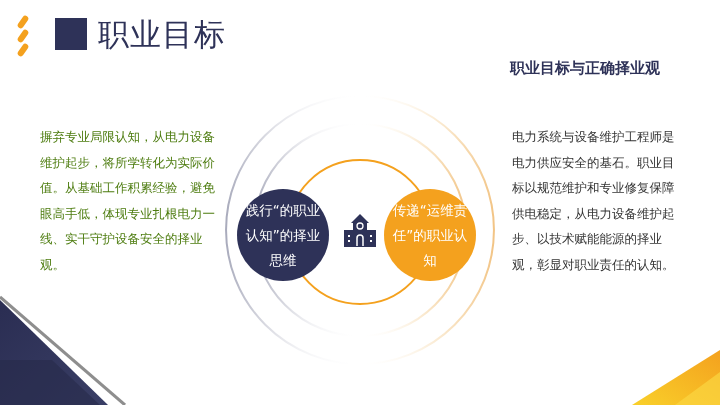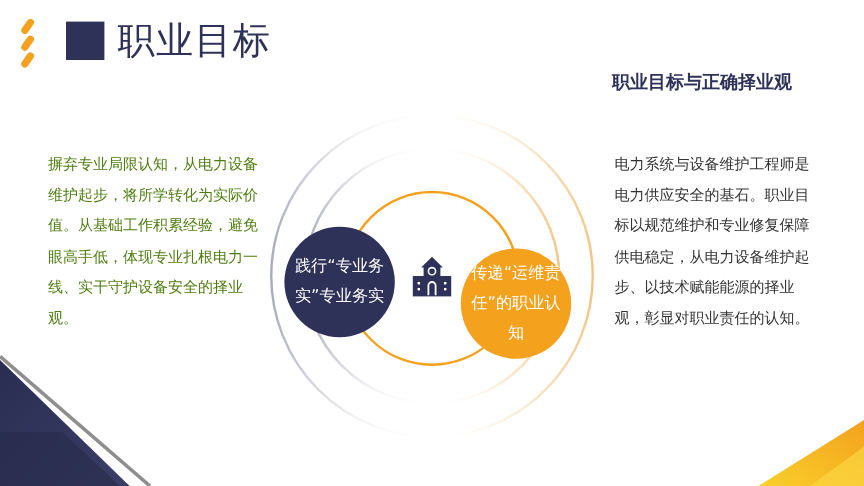--- a/index.html
+++ b/index.html
@@ -7,21 +7,21 @@
          font-family: "DejaVu Sans", "Liberation Sans", sans-serif; }
   .slash { position:absolute; left:20px; width:6px; height:14px; background:#f4a11e; border-radius:3px; transform:rotate(35deg); }
   .title-square { position:absolute; left:55px; top:18px; width:32px; height:32px; background:#2e3258; }
   .title { position:absolute; left:98px; top:13px; font-size:31px; font-weight:normal; color:#2e3258; letter-spacing:1px; line-height:42px; }
   .subtitle { position:absolute; left:0; width:660px; top:59px; text-align:right; font-size:15px; font-weight:bold; color:#2e3258; }
   .left-text { position:absolute; left:40px; top:124px; width:180px; font-size:12.5px; line-height:25.5px; color:#4d7c0f; text-align:left; }
   .right-text { position:absolute; left:512px; top:124px; width:172px; font-size:12.5px; line-height:25.5px; color:#333; }
   .bubble { position:absolute; width:92px; height:92px; border-radius:50%; display:flex; align-items:center; justify-content:center; text-align:center;
             color:#fff; font-size:13.5px; line-height:25px; }
   .bubble-left { left:237px; top:189px; background:#2e3258; }
-  .bubble-right { left:384px; top:207px; background:#f4a11e;justify-content:center; }
+  .bubble-right { left:384px; top:189px; background:#f4a11e;justify-content:center; }
   .bubble span { display:block; width:84px; }
   .icon { position:absolute; left:343px; top:212px; width:34px; height:36px; }
   .deco { position:absolute; left:0; top:0; width:720px; height:405px; pointer-events:none; }
 </style>
 </head>
 <body>
 
 <svg class="deco" viewBox="0 0 720 405">
   <defs>
     <linearGradient id="navyGrad" x1="0" y1="0" x2="1" y2="1">
@@ -65,21 +65,21 @@
 </div>
 <div class="title-square"></div>
 <div class="title">职业目标</div>
 <div class="subtitle">职业目标与正确择业观</div>
 
 <div class="left-text">摒弃专业局限认知，从电力设备维护起步，将所学转化为实际价值。从基础工作积累经验，避免眼高手低，体现专业扎根电力一线、实干守护设备安全的择业观。</div>
 
 <div class="right-text">电力系统与设备维护工程师是电力供应安全的基石。职业目标以规范维护和专业修复保障供电稳定，从电力设备维护起步、以技术赋能能源的择业观，彰显对职业责任的认知。</div>
 
 <div class="bubble bubble-left">
-  <span>践行“专业务实”专业务实</span>
+  <span>践行“的职业认知”的择业思维</span>
 </div>
 <div class="bubble bubble-right">
   <span>传递“运维责任”的职业认知</span>
 </div>
 
 <svg class="icon" viewBox="0 0 34 36">
   <polygon points="17,2 8,11 26,11" fill="#2e3258"></polygon>
   <rect x="10" y="10" width="14" height="10" fill="#2e3258"></rect>
   <circle cx="17" cy="14" r="3" fill="none" stroke="#fff" stroke-width="1.3"></circle>
   <rect x="1" y="18" width="32" height="17" fill="#2e3258"></rect>

